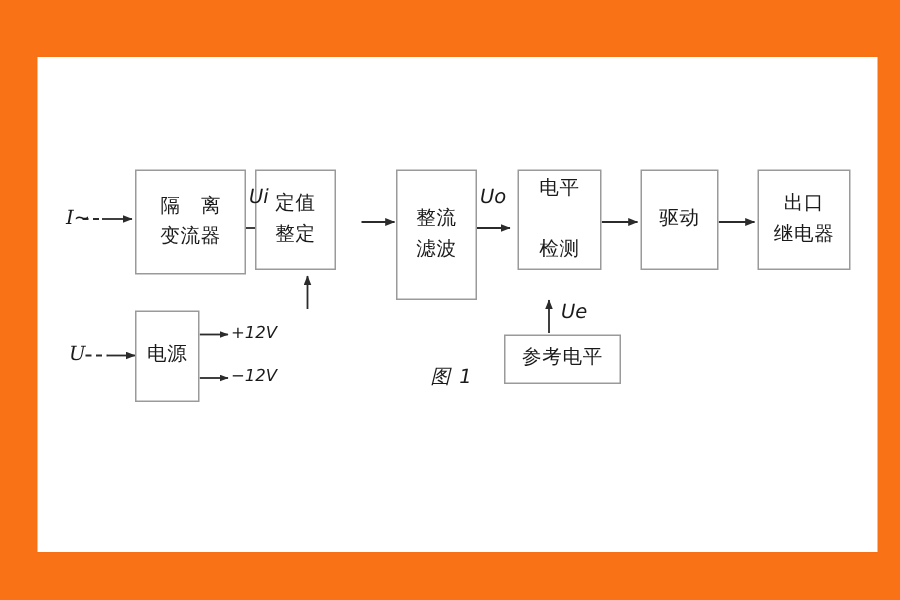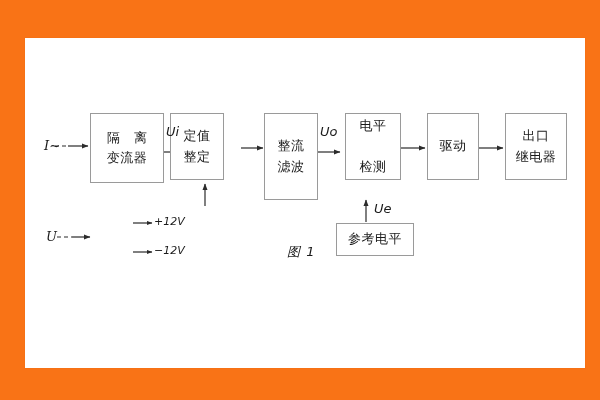--- a/index.html
+++ b/index.html
@@ -145,20 +145,23 @@
 
   <div class="box" style="left:427px; top:113px; width:52px; height:67px;">
     <span class="ln">驱动</span>
   </div>
 
   <div class="box" style="left:505px; top:113px; width:62px; height:67px;">
     <span class="ln">出口</span>
     <span class="ln">继电器</span>
   </div>
 
+  <div class="box" style="left:90px; top:207px; width:43px; height:61px;">
+    <span class="ln">电源</span>
+  </div>
 
 
   <div class="box" style="left:336px; top:223px; width:78px; height:33px;">
     <span class="ln">参考电平</span>
   </div>
 
   <div class="lbl serif" style="left:44px; top:139px;">I~</div>
 
   <div class="lbl serif" style="left:46px; top:230px;">U</div>
 

